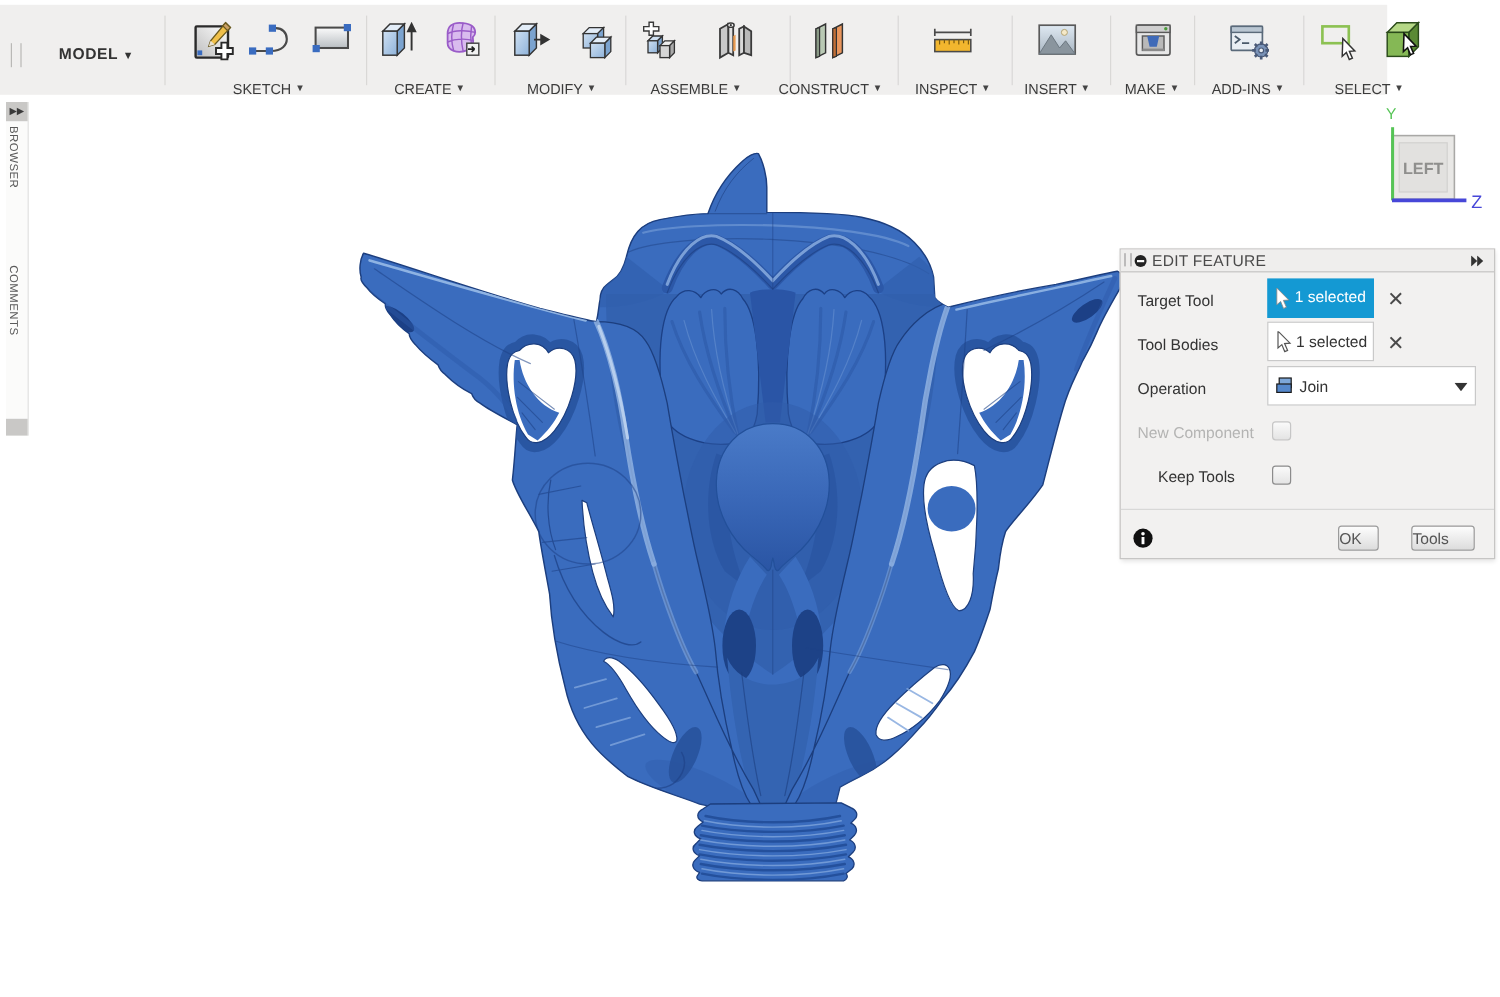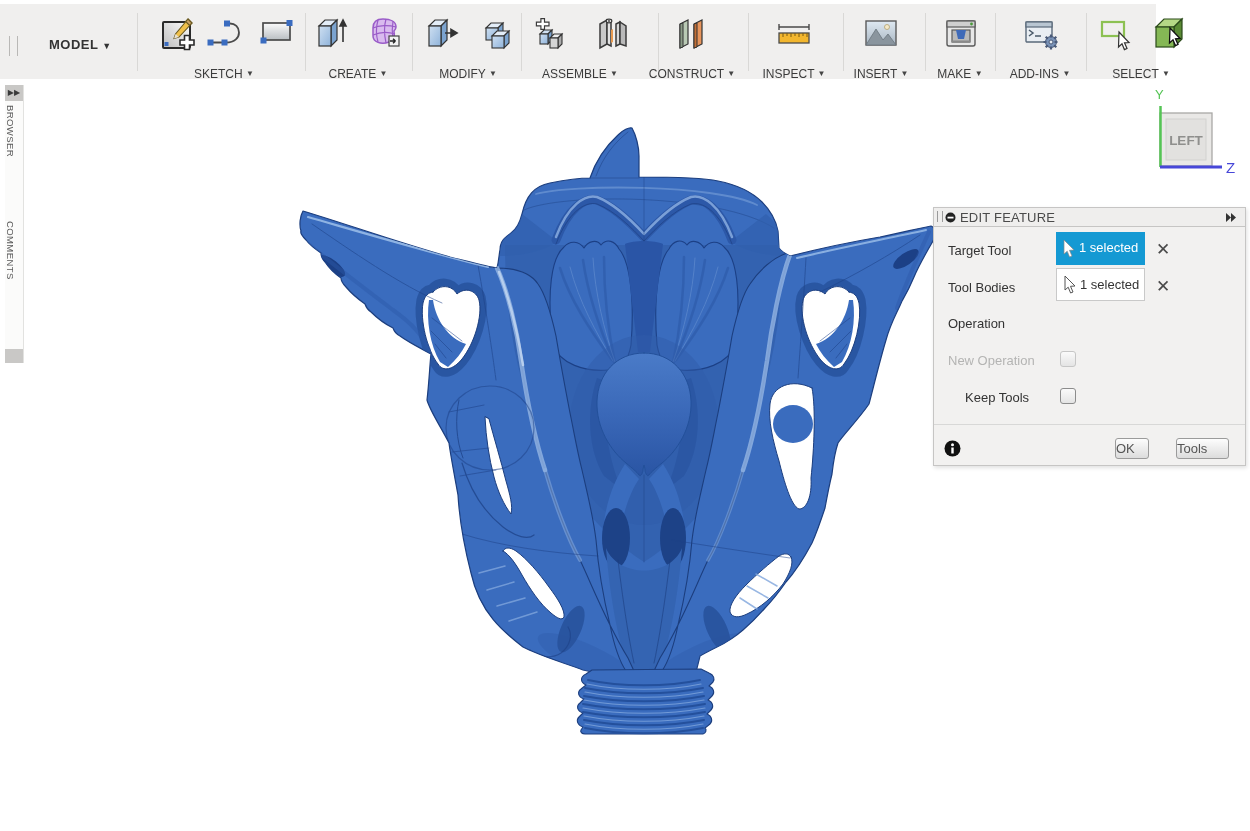--- a/index.html
+++ b/index.html
@@ -492,21 +492,31 @@
     <div class="xmark" style="left:222px;top:31px;">✕</div>
     <div class="dlglabel" style="top:72px">Tool Bodies</div>
     <div class="dlgbtn" style="top:60px;background:#fff;border:1px solid #c9c9c9;">
       <svg style="position:absolute;left:7px;top:7px" width="14" height="18">
           <path d="M1,0 L11,10 L6.5,10.3 L9,16 L6.6,17 L4.2,11.2 L1,14 Z" fill="#fff" stroke="#555" stroke-width="1"></path>
         </svg>
       <div style="position:absolute;left:23px;top:8px;font-size:13px;color:#333;">1 selected</div>
     </div>
     <div class="xmark" style="left:222px;top:68px;">✕</div>
     <div class="dlglabel" style="top:108px">Operation</div>
-    <div class="dlglabel" style="top:145px;color:#b4b4b3;">New Operation</div>
+    <div style="position:absolute;left:122px;top:97px;width:174px;height:33px;background:#fff;border:1px solid #c9c9c9;box-sizing:border-box;">
+      <svg style="position:absolute;left:5px;top:7px" width="18" height="18">
+        <rect x="4" y="2" width="10" height="8" fill="#7da7d9" stroke="#1a1a1a"></rect>
+        <rect x="2" y="7" width="12" height="7" fill="#5588cc" stroke="#1a1a1a"></rect>
+      </svg>
+      <div style="position:absolute;left:26px;top:9px;font-size:13px;color:#333;">Join</div>
+      <svg style="position:absolute;right:6px;top:13px" width="11" height="7">
+          <path d="M0,0 L11,0 L5.5,7 Z" fill="#333"></path>
+        </svg>
+    </div>
+    <div class="dlglabel" style="top:145px;color:#b4b4b3;">New Component</div>
     <div class="chk" style="top:143px;border:1px solid #c6c6c6;"></div>
     <div class="dlglabel" style="top:182px;margin-left:17px;">Keep Tools</div>
     <div class="chk" style="top:180px;border:1px solid #8c8c8c;"></div>
     <div style="position:absolute;left:0;top:216px;width:100%;border-top:1px solid #d8d8d7;"></div>
     <svg style="position:absolute;left:10px;top:232px" width="17" height="17">
         <circle cx="8.5" cy="8.5" r="8" fill="#111"></circle>
         <rect x="7.3" y="7.5" width="2.4" height="6" fill="#fff"></rect>
         <circle cx="8.5" cy="4.8" r="1.5" fill="#fff"></circle>
       </svg>
     <div id="okbtn" style="left:181px;width:34px;">OK</div>

